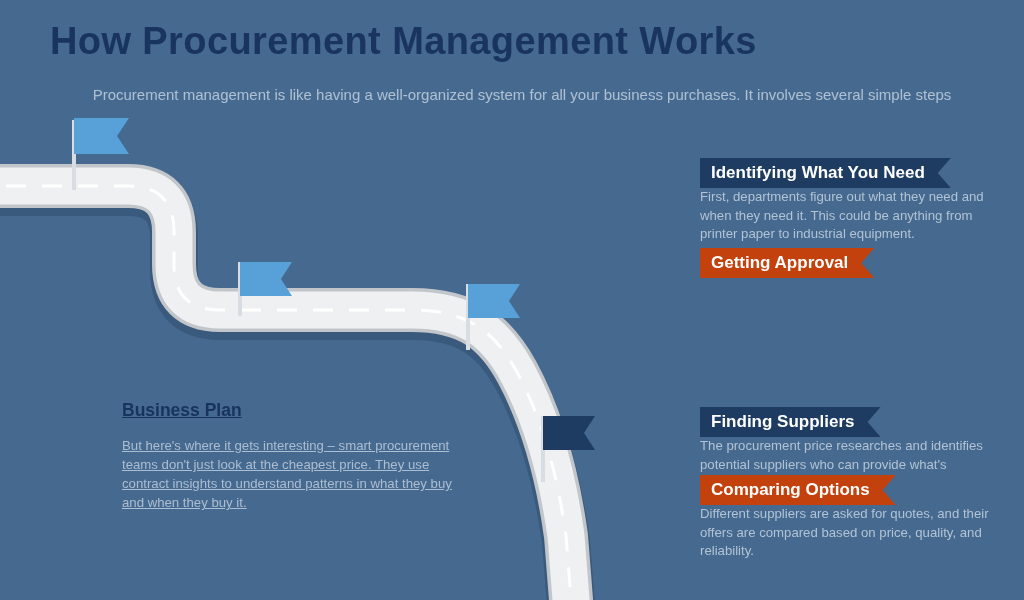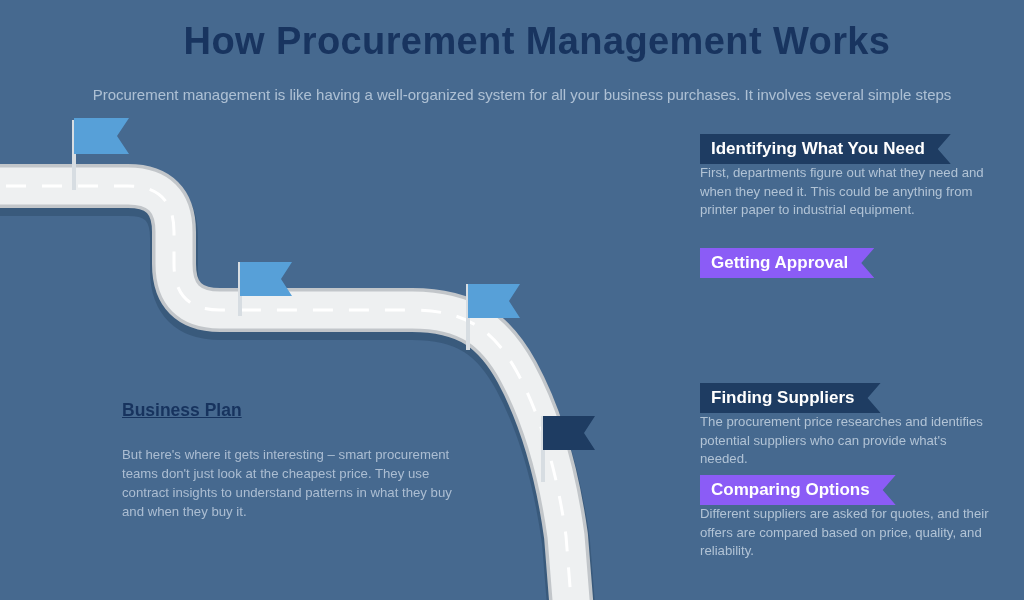--- a/index.html
+++ b/index.html
@@ -5,21 +5,21 @@
   html,body { margin:0; padding:0; background:#2f4d6e; }
   #canvas {
     position:relative; width:1024px; height:600px;
     background:#46698f; overflow:hidden;
     font-family:"Liberation Sans", sans-serif;
   }
 
   
   .title {
     position:absolute; top:20px; left:50px; right:0;
-    text-align:center; font-size:38px; font-weight:bold;
+    font-size:38px; font-weight:bold;
     color:#18345f; letter-spacing:0.4px;
   }
   .subtitle {
     position:absolute; top:84px; left:82px; width:880px;
     text-align:center; font-size:15px; line-height:1.4;
     color:rgba(214,226,238,0.72);
   }
 
   
   svg.road-layer { position:absolute; left:0; top:0; }
@@ -28,36 +28,37 @@
   .step { position:absolute; left:700px; width:305px; }
   .step.s1 { top:134px; }
   .step.s2 { top:248px; }
   .step.s3 { top:383px; }
   .step.s4 { top:475px; }
   .banner {
     display:inline-block; color:#ffffff; font-weight:bold;
     font-size:17px; line-height:1; padding:6px 26px 7px 11px;
     clip-path: polygon(0 0, 100% 0, calc(100% - 13px) 50%, 100% 100%, 0 100%);
   }
-  .banner.dark  { background:#1e3c62; }
-  .banner.light { background:#8b5cf6;text-align:right; }
+  .banner.dark  { background:#1e3c62;margin-top:24px; }
+  .banner.light { background:#c2410c;text-align:right; }
   .step .body {
     margin-top:0; width:292px;
     font-size:13.2px; line-height:1.42;
     color:rgba(208,220,233,0.78);
   }
 
   
   .callout { position:absolute; left:122px; top:400px; width:335px; }
   .callout .callout-title {
     margin:0; font-size:17.5px; font-weight:bold; color:#17335e;text-decoration:underline;
   }
   .callout .callout-body {
-    margin:24px 0 0; font-size:13.2px; line-height:1.45;
+    margin:15px 0 0; font-size:13.2px; line-height:1.45;
     color:rgba(205,218,232,0.75);
+    text-decoration:underline;
   }
 </style>
 </head>
 <body>
 
 <div id="canvas">
 
   <svg class="road-layer" width="1024" height="600" viewBox="0 0 1024 600" aria-hidden="true">
 
     <path d="M -30 192 L 128 192 Q 174 192 174 238 L 174 270 Q 174 316 220 316 L 412 316 C 468 316 495 338 517 378 C 543 426 558 484 566 542 L 572 618" fill="none" stroke="rgba(15,35,60,0.22)" stroke-width="48"></path>

